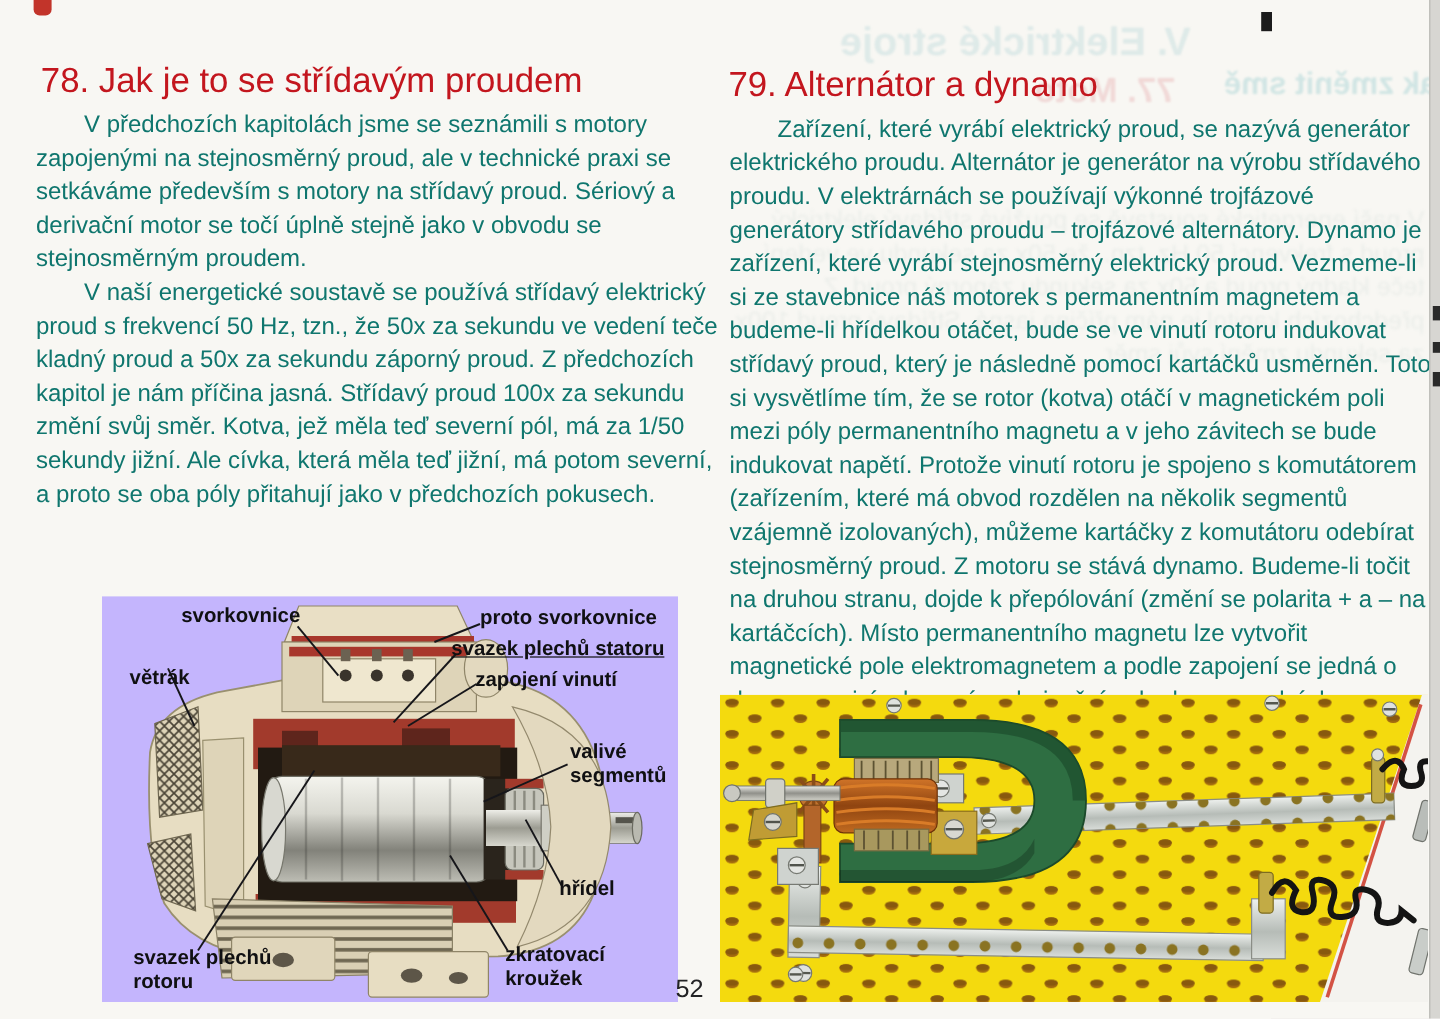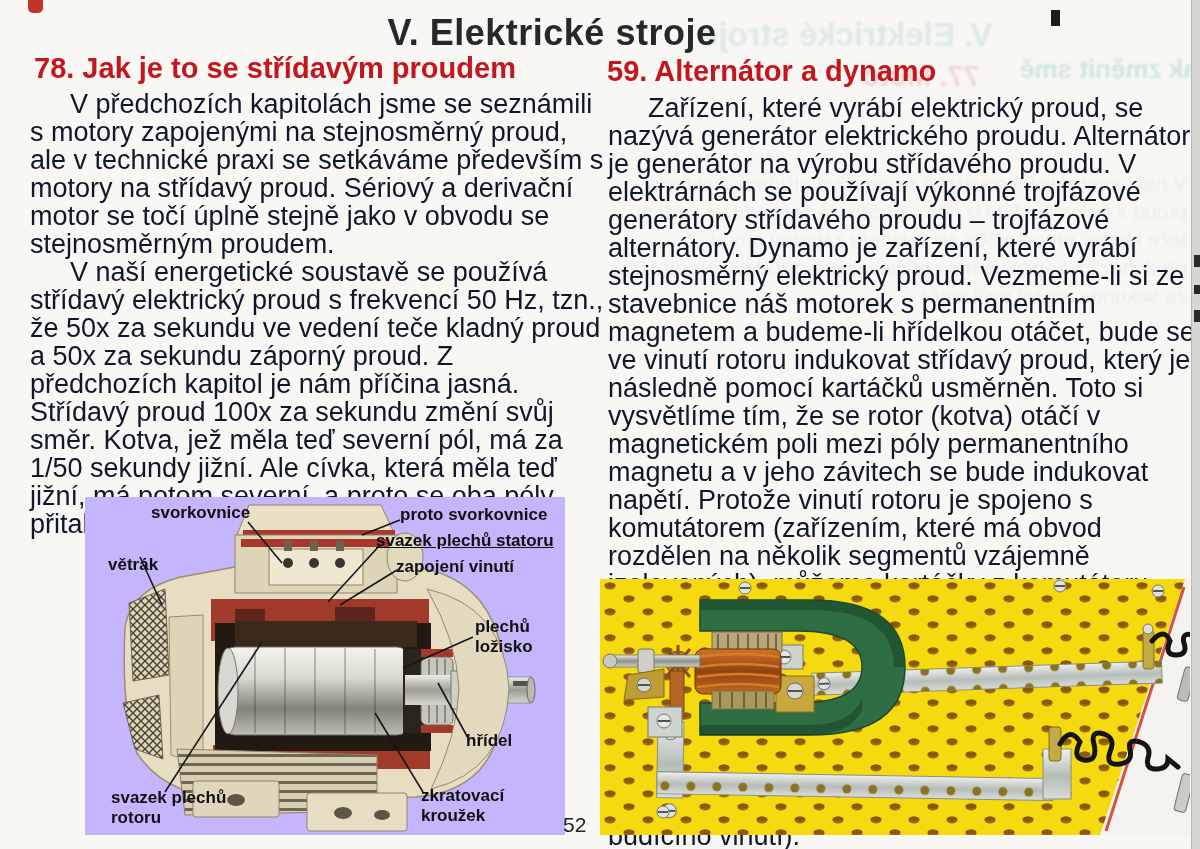--- a/index.html
+++ b/index.html
@@ -1,24 +1,24 @@
 <!DOCTYPE html>
 <html><head>
 <meta charset="utf-8">
 <style>
   html,body{margin:0;padding:0;background:#e9e8e4;}
   #page{position:relative;width:1200px;height:849px;background:#f8f7f3;overflow:hidden;
         font-family:"Liberation Sans",sans-serif;color:#1c1c1e;}
   
   .main-title{position:absolute;left:302px;top:12px;width:500px;text-align:center;
               font-size:36px;font-weight:bold;color:#26282b;letter-spacing:.5px;}
-  .sec-head{position:absolute;font-size:29px;font-weight:bold;color:#c3161e;white-space:nowrap;}
+  .sec-head{position:absolute;font-size:29px;font-weight:normal;color:#c3161e;white-space:nowrap;}
   #head78{left:34px;top:52px;}
   #head79{left:607px;top:55px;}
-  .col{position:absolute;font-size:27px;line-height:28px;color:#0f172a;text-align:left;}
+  .col{position:absolute;font-size:20px;line-height:28px;color:#0f766e;text-align:left;}
   #col-left{left:30px;top:90px;width:576px;}
   #col-right{left:608px;top:94px;width:588px;}
   .col p{margin:0;text-indent:40px;}
   .pagenum{position:absolute;left:563px;top:813px;font-size:21px;color:#232325;}
   
   .ghost{position:absolute;font-weight:bold;transform:scaleX(-1);filter:blur(1px);
          white-space:nowrap;pointer-events:none;}
   #ghost-title{left:700px;top:16px;font-size:33px;color:rgba(45,150,160,.13);}
   #ghost77{left:862px;top:60px;font-size:29px;color:rgba(200,30,40,.14);}
   #ghost76{left:1020px;top:54px;font-size:26px;color:rgba(30,150,160,.18);}
@@ -40,23 +40,22 @@
 </head>
 <body>
 
 <div id="page">
 
   <div class="ghost" id="ghost-title">V. Elektrické stroje</div>
   <div class="ghost" id="ghost77">77. Moto</div>
   <div class="ghost" id="ghost76">76. Jak změnit smě</div>
   <div class="ghost" id="ghost-body">V naší energetické soustavě se používá střídavý elektrický proud s frekvencí 50 Hz, tzn., že 50x za sekundu ve vedení teče kladný proud a 50x za sekundu záporný proud. Z předchozích kapitol je nám příčina jasná. Střídavý proud 100x za sekundu změní svůj směr.</div>
 
-  <div class="main-title">V. Elektrické stroje</div>
   <div class="sec-head" id="head78">78. Jak je to se střídavým proudem</div>
-  <div class="sec-head" id="head79">59. Alternátor a dynamo</div>
+  <div class="sec-head" id="head79">79. Alternátor a dynamo</div>
 
   <div class="col" id="col-left">
     <p>V předchozích kapitolách jsme se seznámili s motory zapojenými na stejnosměrný proud, ale v technické praxi se setkáváme především s motory na střídavý proud. Sériový a derivační motor se točí úplně stejně jako v obvodu se stejnosměrným proudem.</p>
     <p>V naší energetické soustavě se používá střídavý elektrický proud s frekvencí 50 Hz, tzn., že 50x za sekundu ve vedení teče kladný proud a 50x za sekundu záporný proud. Z předchozích kapitol je nám příčina jasná. Střídavý proud 100x za sekundu změní svůj směr. Kotva, jež měla teď severní pól, má za 1/50 sekundy jižní. Ale cívka, která měla teď jižní, má potom severní, a proto se oba póly přitahují jako v předchozích pokusech.</p>
   </div>
   <div class="col" id="col-right">
     <p>Zařízení, které vyrábí elektrický proud, se nazývá generátor elektrického proudu. Alternátor je generátor na výrobu střídavého proudu. V elektrárnách se používají výkonné trojfázové generátory střídavého proudu – trojfázové alternátory. Dynamo je zařízení, které vyrábí stejnosměrný elektrický proud. Vezmeme-li si ze stavebnice náš motorek s permanentním magnetem a budeme-li hřídelkou otáčet, bude se ve vinutí rotoru indukovat střídavý proud, který je následně pomocí kartáčků usměrněn. Toto si vysvětlíme tím, že se rotor (kotva) otáčí v magnetickém poli mezi póly permanentního magnetu a v jeho závitech se bude indukovat napětí. Protože vinutí rotoru je spojeno s komutátorem (zařízením, které má obvod rozdělen na několik segmentů vzájemně izolovaných), můžeme kartáčky z komutátoru odebírat stejnosměrný proud. Z motoru se stává dynamo. Budeme-li točit na druhou stranu, dojde k přepólování (změní se polarita + a – na kartáčcích). Místo permanentního magnetu lze vytvořit magnetické pole elektromagnetem a podle zapojení se jedná o dynamo s cizím buzením, derivační nebo kompaundní dynamo (kombinace sériového a derivačního zapojení budícího vinutí).</p>
   </div>
 
   <div id="motor-fig">
@@ -147,21 +146,21 @@
         <line x1="383" y1="241" x2="353" y2="186"></line>
         <line x1="338" y1="295" x2="290" y2="216"></line>
         <line x1="80" y1="295" x2="177" y2="145"></line>
       </g>
     </svg>
     <div class="m-label" style="left:66px;top:6px;">svorkovnice</div>
     <div class="m-label" style="left:315px;top:8px;">proto svorkovnice</div>
     <div class="m-label" style="left:291px;top:34px;text-decoration:underline;">svazek plechů statoru</div>
     <div class="m-label" style="left:311px;top:60px;">zapojení vinutí</div>
     <div class="m-label" style="left:23px;top:58px;">větrák</div>
-    <div class="m-label" style="left:390px;top:120px;width:70px;">plechů ložisko</div>
+    <div class="m-label" style="left:390px;top:120px;width:70px;">valivé segmentů</div>
     <div class="m-label" style="left:381px;top:234px;">hřídel</div>
     <div class="m-label" style="left:336px;top:289px;width:112px;">zkratovací kroužek</div>
     <div class="m-label" style="left:26px;top:291px;width:150px;">svazek plechů rotoru</div>
   </div>
 
   <div id="photo-fig">
     <svg width="590" height="256" viewBox="0 0 590 256">
       <defs>
         <pattern id="bholes" width="38" height="26" patternUnits="userSpaceOnUse">
           <ellipse cx="10" cy="7" rx="5.5" ry="3.6" fill="#8f4c00"></ellipse>

